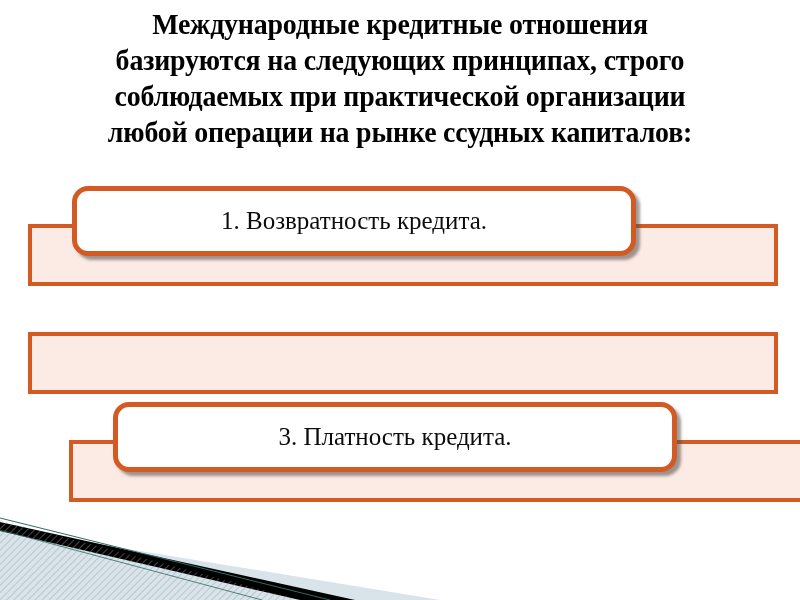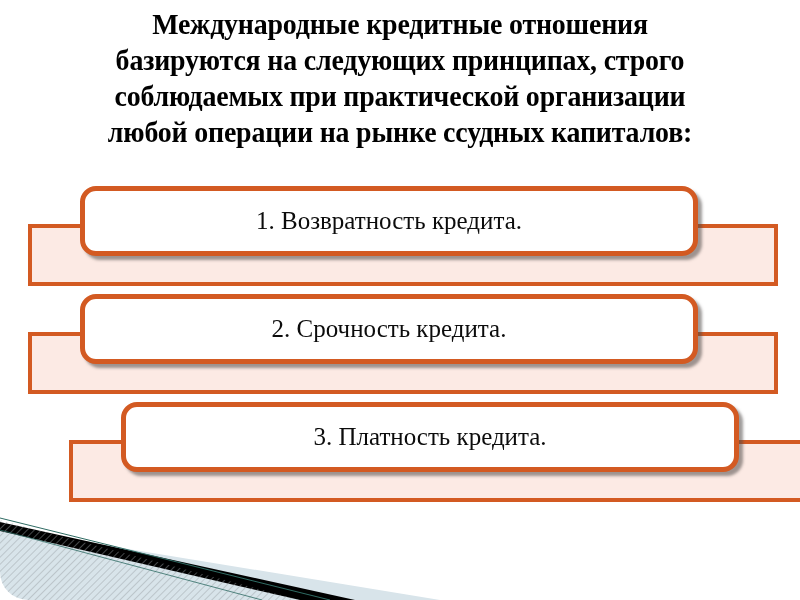--- a/index.html
+++ b/index.html
@@ -11,21 +11,20 @@
   body {
     font-family: "Liberation Serif", "DejaVu Serif", serif;
   }
 
   #slide {
     position: relative;
     width: 800px;
     height: 600px;
     background: #ffffff;
     overflow: hidden;
-    border-radius: 28px;
   }
 
   
   #slide-title {
     position: absolute;
     left: 8px;
     top: 6px;
     width: 784px;
     text-align: center;
     font-family: "Liberation Serif", "DejaVu Serif", serif;
@@ -58,23 +57,23 @@
     width: 750px;
     height: 62px;
     box-sizing: border-box;
     background: #fceae4;
     border: 4px solid #d35a22;
   }
 
   
   .row-front {
     position: absolute;
-    left: 80px;
+    left: 72px;
     top: 0px;
-    width: 618px;
+    width: 564px;
     height: 70px;
     box-sizing: border-box;
     background: #ffffff;
     border: 5px solid #d35a22;
     border-radius: 16px;
     box-shadow: 4px 4px 3px rgba(80, 75, 72, 0.55);
     display: flex;
     align-items: center;
     justify-content: center;
   }
@@ -112,23 +111,20 @@
 
   <div class="row row-1">
     <div class="row-back"></div>
     <div class="row-front">
       <span class="row-label">1. Возвратность кредита.</span>
     </div>
   </div>
 
   <div class="row row-2">
     <div class="row-back"></div>
-    <div class="row-front">
-      <span class="row-label">2. Срочность кредита.</span>
-    </div>
   </div>
 
   <div class="row row-3">
     <div class="row-back"></div>
     <div class="row-front">
       <span class="row-label">3. Платность кредита.</span>
     </div>
   </div>
 
   <div id="decor">

